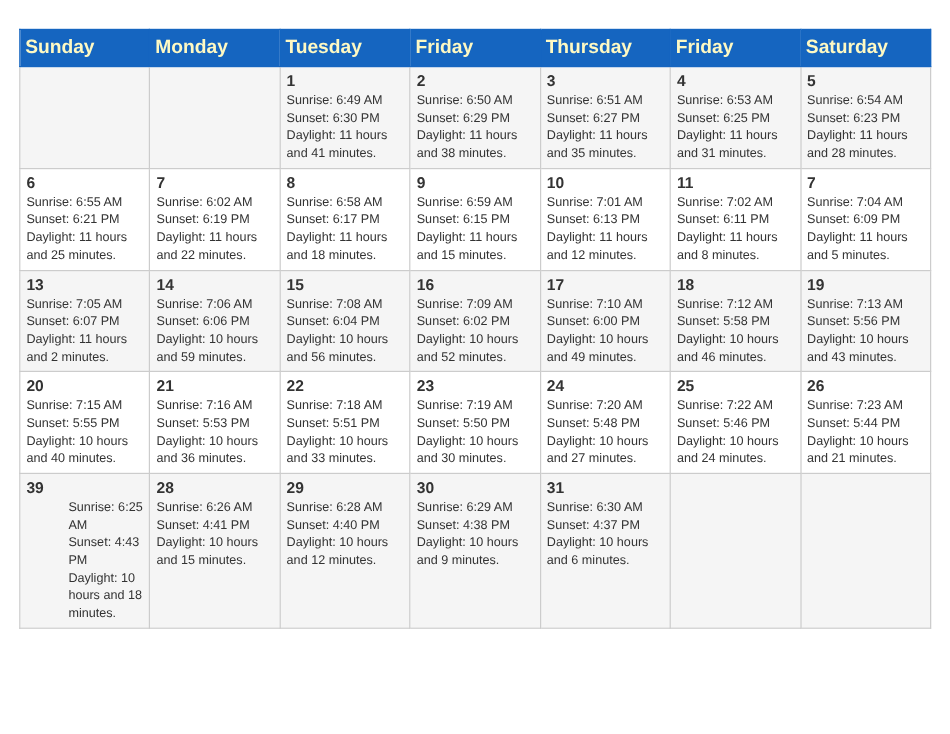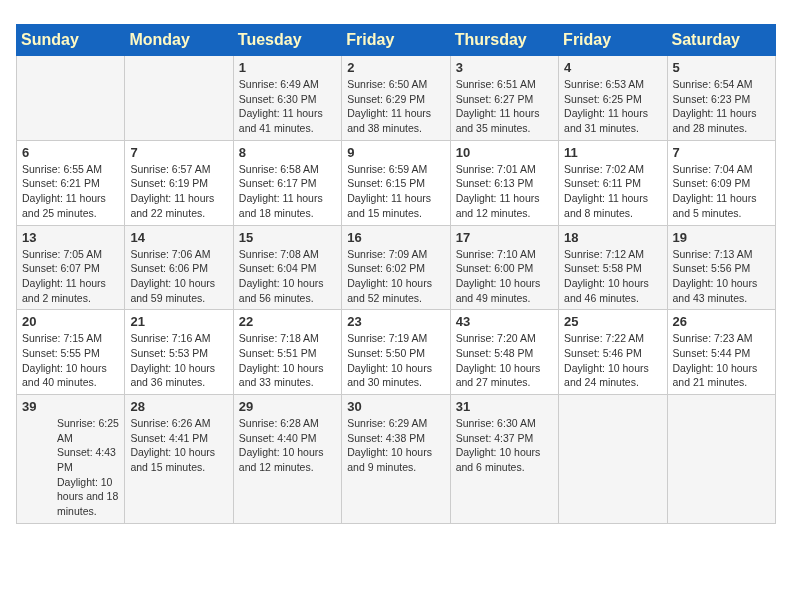--- a/index.html
+++ b/index.html
@@ -137,21 +137,21 @@
       </tr>
       <tr>
         <td>
           <span class="day-number">6</span>
           <div class="day-info" style="white-space: pre-line;">Sunrise: 6:55 AM
 Sunset: 6:21 PM
 Daylight: 11 hours and 25 minutes.</div>
         </td>
         <td>
           <span class="day-number">7</span>
-          <div class="day-info" style="white-space: pre-line;">Sunrise: 6:57 AM
+          <div class="day-info" style="white-space: pre-line;">Sunrise: 6:02 AM
 Sunset: 6:19 PM
 Daylight: 11 hours and 22 minutes.</div>
         </td>
         <td>
           <span class="day-number">8</span>
           <div class="day-info" style="white-space: pre-line;">Sunrise: 6:58 AM
 Sunset: 6:17 PM
 Daylight: 11 hours and 18 minutes.</div>
         </td>
         <td>
@@ -242,21 +242,21 @@
 Sunset: 5:51 PM
 Daylight: 10 hours and 33 minutes.</div>
         </td>
         <td>
           <span class="day-number">23</span>
           <div class="day-info" style="white-space: pre-line;">Sunrise: 7:19 AM
 Sunset: 5:50 PM
 Daylight: 10 hours and 30 minutes.</div>
         </td>
         <td>
-          <span class="day-number">43</span>
+          <span class="day-number">24</span>
           <div class="day-info" style="white-space: pre-line;">Sunrise: 7:20 AM
 Sunset: 5:48 PM
 Daylight: 10 hours and 27 minutes.</div>
         </td>
         <td>
           <span class="day-number">25</span>
           <div class="day-info" style="white-space: pre-line;">Sunrise: 7:22 AM
 Sunset: 5:46 PM
 Daylight: 10 hours and 24 minutes.</div>
         </td>

